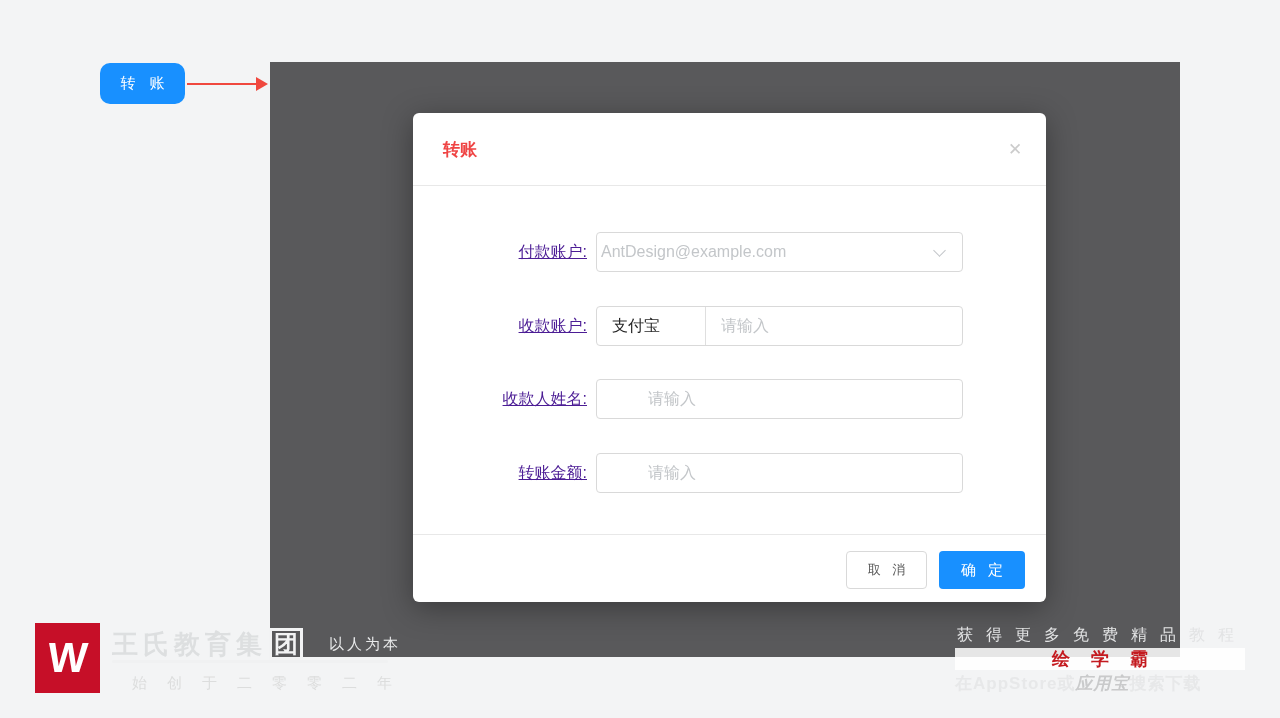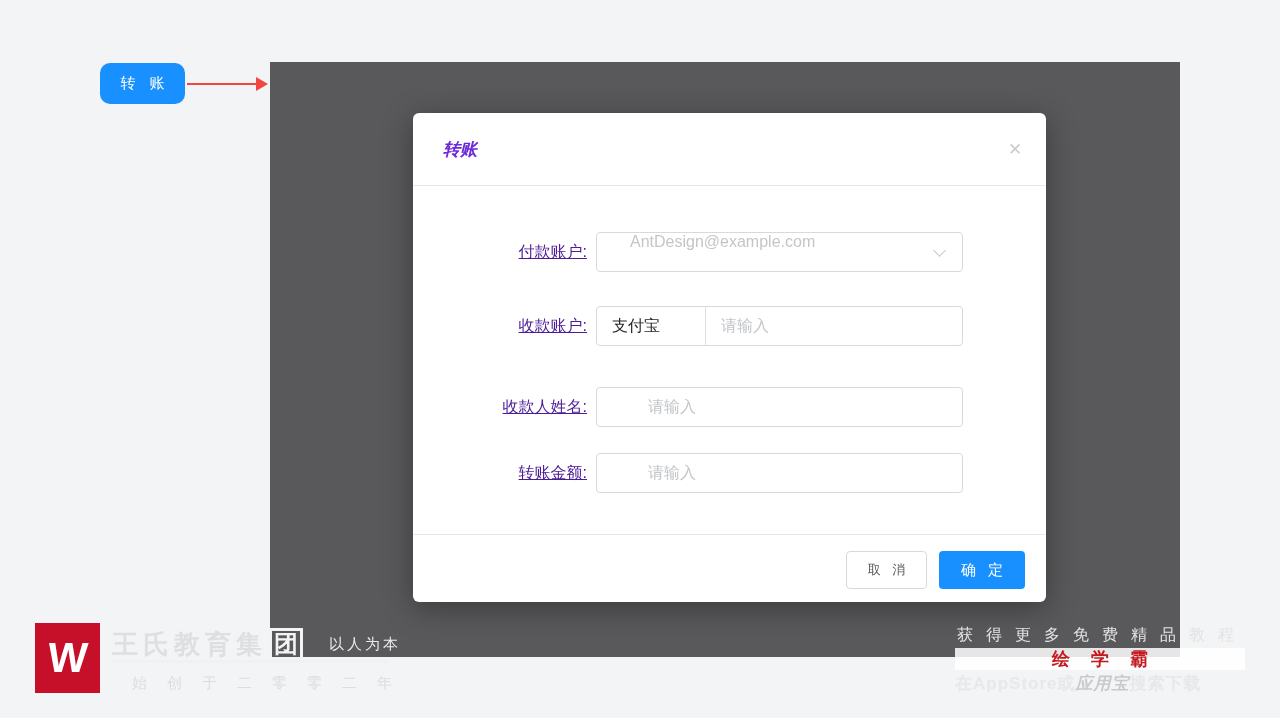--- a/index.html
+++ b/index.html
@@ -23,38 +23,38 @@
 
   
   .panel { position:absolute; left:270px; top:62px; width:910px; height:595px; background:#59595b; }
 
   
   .modal {
     position:absolute; left:413px; top:113px; width:633px; height:489px;
     background:#fff; border-radius:6px; box-shadow:0 6px 30px rgba(0,0,0,.35);
   }
   .modal-header { position:relative; height:73px; border-bottom:1px solid #e8e8e8; display:flex; align-items:center; padding-left:30px; }
-  .modal-title { font-size:17px; font-weight:700; color:#6d28d9;font-style:italic; }
+  .modal-title { font-size:17px; font-weight:700; color:#ef4444; }
   .modal-close {
     position:absolute; right:0; top:0; width:62px; height:73px;
     display:flex; align-items:center; justify-content:center;
     background:none; border:none; color:#ccc; font-size:17px; cursor:pointer; font-family:inherit;
   }
 
   .form-row { position:absolute; left:0; width:100%; height:40px; }
-  .row-1 { top:119px; } .row-2 { top:193px; } .row-3 { top:274px; } .row-4 { top:340px; }
+  .row-1 { top:119px; } .row-2 { top:193px; } .row-3 { top:266px; } .row-4 { top:340px; }
   .form-label {
     position:absolute; left:0; width:174px; height:40px; line-height:40px;
     text-align:right; font-size:16px; color:#4c1d95;text-decoration:underline;
   }
   .field {
     position:absolute; left:183px; top:0; width:367px; height:40px;
     border:1px solid #d9d9d9; border-radius:4px; background:#fff;padding-left:36px;
   }
-  .select-box { display:flex; padding-left:33px; cursor:pointer; }
+  .select-box { display:flex; align-items:center; padding-left:4px; cursor:pointer; }
   .placeholder-text { color:#c3c6c9; font-size:16px; }
   .chevron {
     position:absolute; right:18px; top:13px; width:9px; height:9px;
     border-right:1.5px solid #c3c6c9; border-bottom:1.5px solid #c3c6c9;
     transform:rotate(45deg);
   }
   .field-input {
     width:100%; height:38px; border:none; outline:none; background:transparent;
     font-size:16px; color:#262626; padding:0 15px; font-family:inherit;
   }

